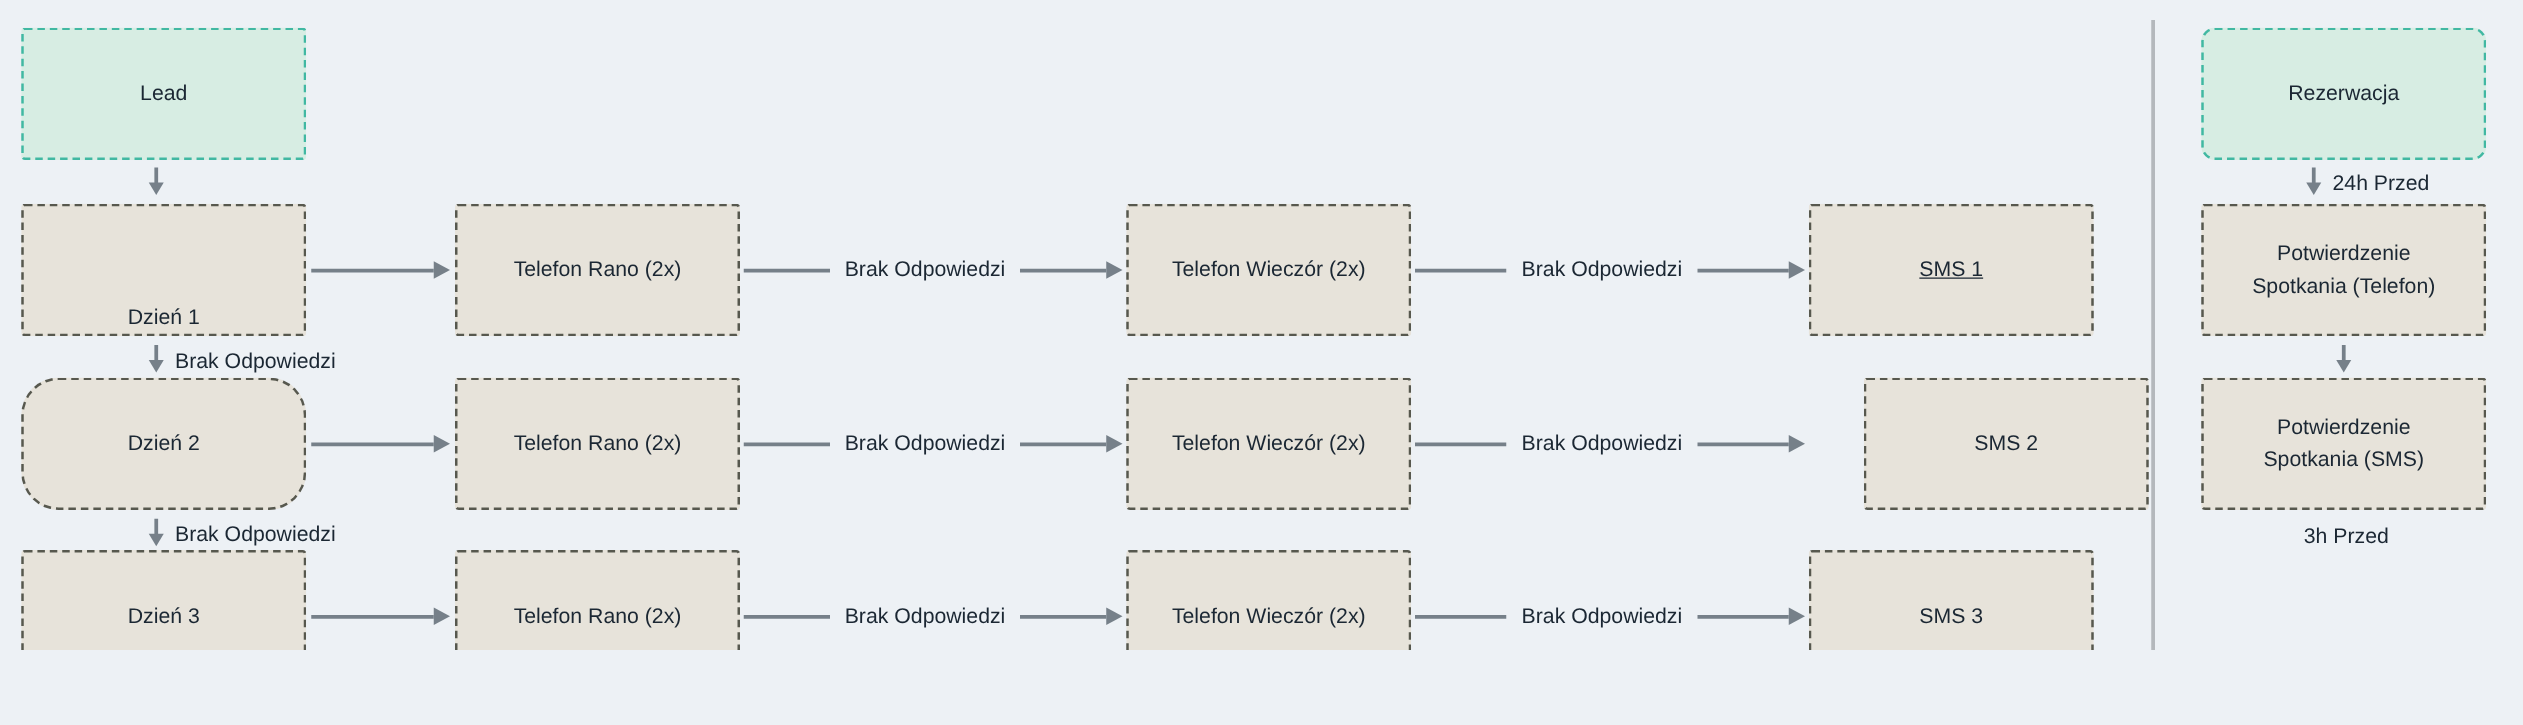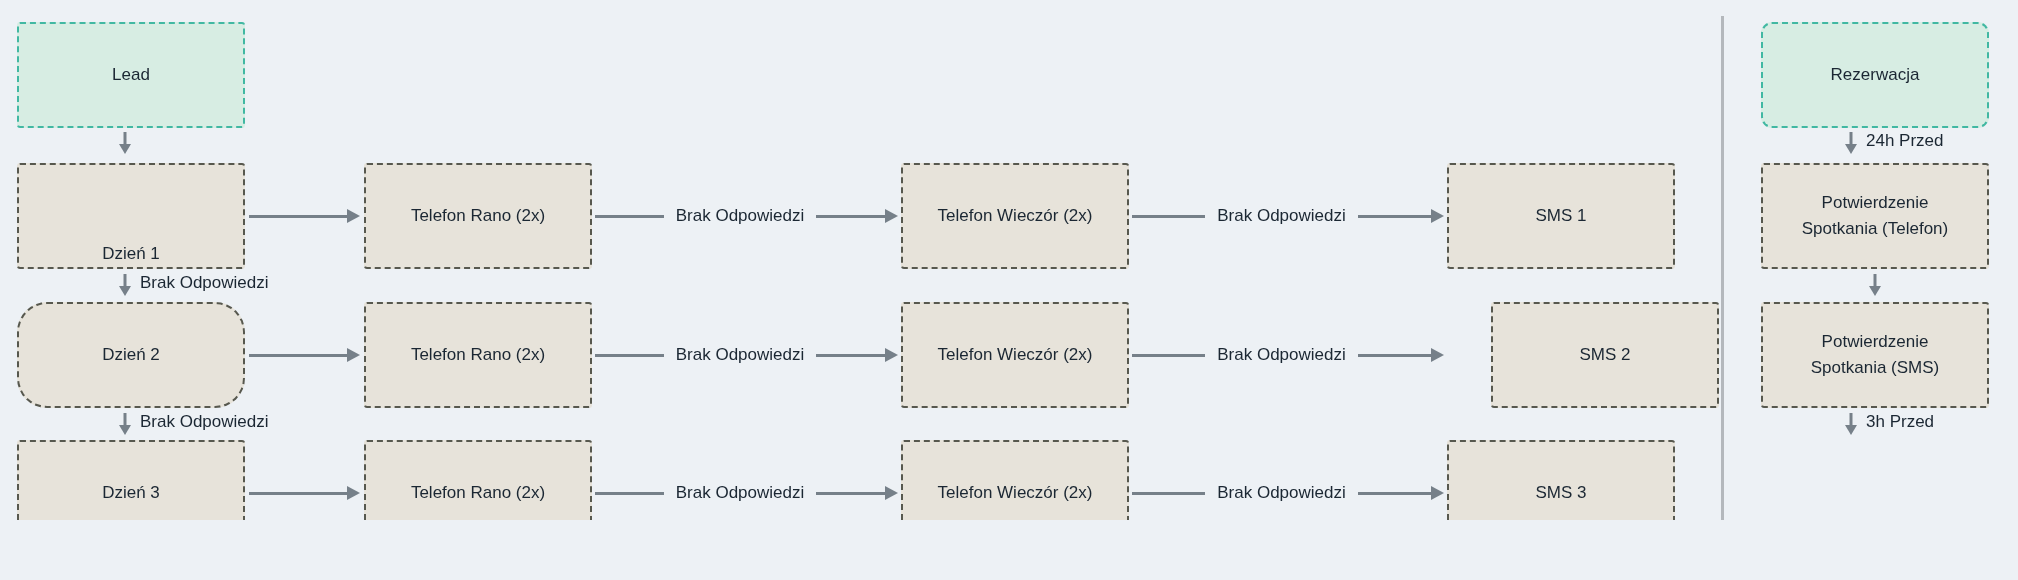--- a/index.html
+++ b/index.html
@@ -61,21 +61,21 @@
     width: 0; height: 0;
     border-left: 13px solid #768089;
     border-top: 7px solid transparent;
     border-bottom: 7px solid transparent;
   }
 
   
   .vconn {
     position: absolute;
     display: flex;
-    align-items: flex-start;
+    align-items: flex-end;
     gap: 7px;
     height: 26px;
     white-space: nowrap;
   }
   .darr line   { stroke: #768089; stroke-width: 3; }
   .darr polygon{ fill:   #768089; }
 
   
   .divider {
     position: absolute;
@@ -117,21 +117,21 @@
   </div>
   <div class="node" style="left:901px; top:163px;">
     <span>Telefon Wieczór (2x)</span>
   </div>
   <div class="hconn" style="left:1132px; top:203px; width:312px;">
     <div class="line"></div>
     <div class="elabel">Brak Odpowiedzi</div>
     <div class="line"></div>
     <div class="arrowhead-right"></div>
   </div>
-  <div class="node" style="left:1447px; top:163px;">
+  <div class="node" style="left:1447px; top:163px;text-decoration:underline;">
     <span>SMS 1</span>
   </div>
 
   <div class="vconn" style="left:117px; top:273px;">
     <svg class="darr" width="16" height="24" viewBox="0 0 16 24" aria-hidden="true">
       <line x1="8" y1="1" x2="8" y2="14"></line>
         <polygon points="2,13 14,13 8,23"></polygon>
     </svg>
     <span>Brak Odpowiedzi</span>
   </div>
@@ -234,21 +234,21 @@
       <line x1="8" y1="1" x2="8" y2="14"></line>
         <polygon points="2,13 14,13 8,23"></polygon>
     </svg>
   </div>
 
   <div class="node" style="left:1761px; top:302px;">
     <span>Potwierdzenie</span>
     <span>Spotkania (SMS)</span>
   </div>
 
-  <div class="vconn" style="left:1843px; top:412px;">
+  <div class="vconn" style="left:1843px; top:412px;flex-direction:column;">
     <svg class="darr" width="16" height="24" viewBox="0 0 16 24" aria-hidden="true">
       <line x1="8" y1="1" x2="8" y2="14"></line>
         <polygon points="2,13 14,13 8,23"></polygon>
     </svg>
     <span>3h Przed</span>
   </div>
 
 
 </div>
 

